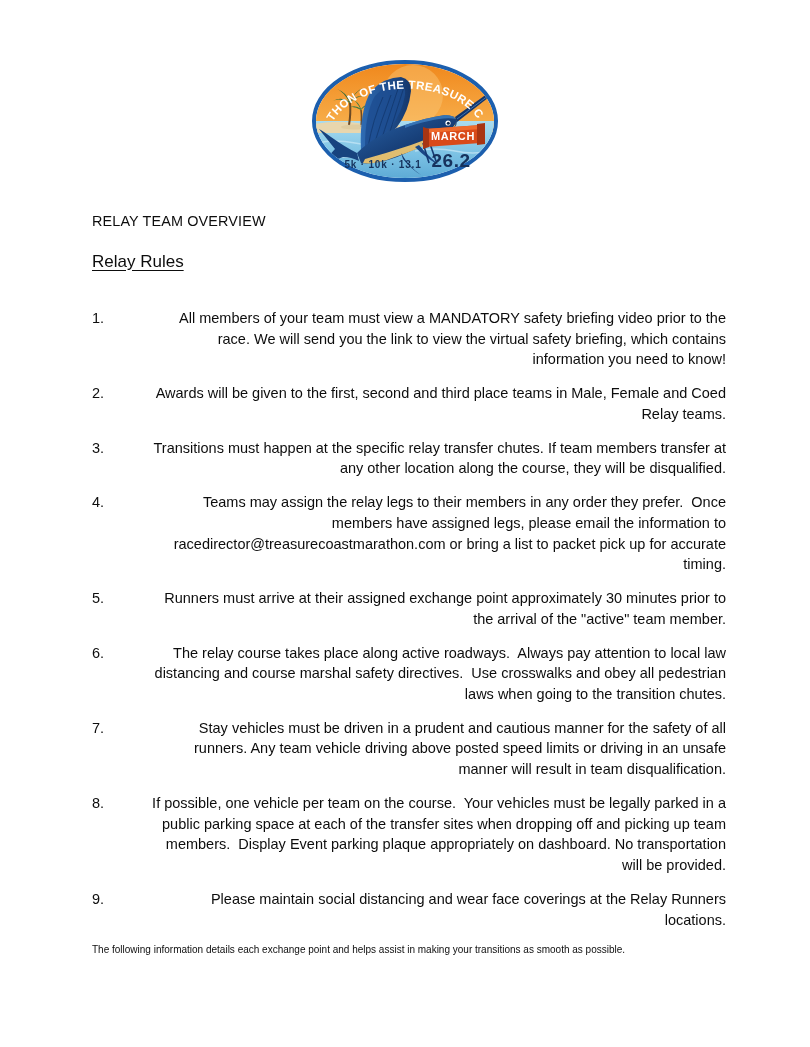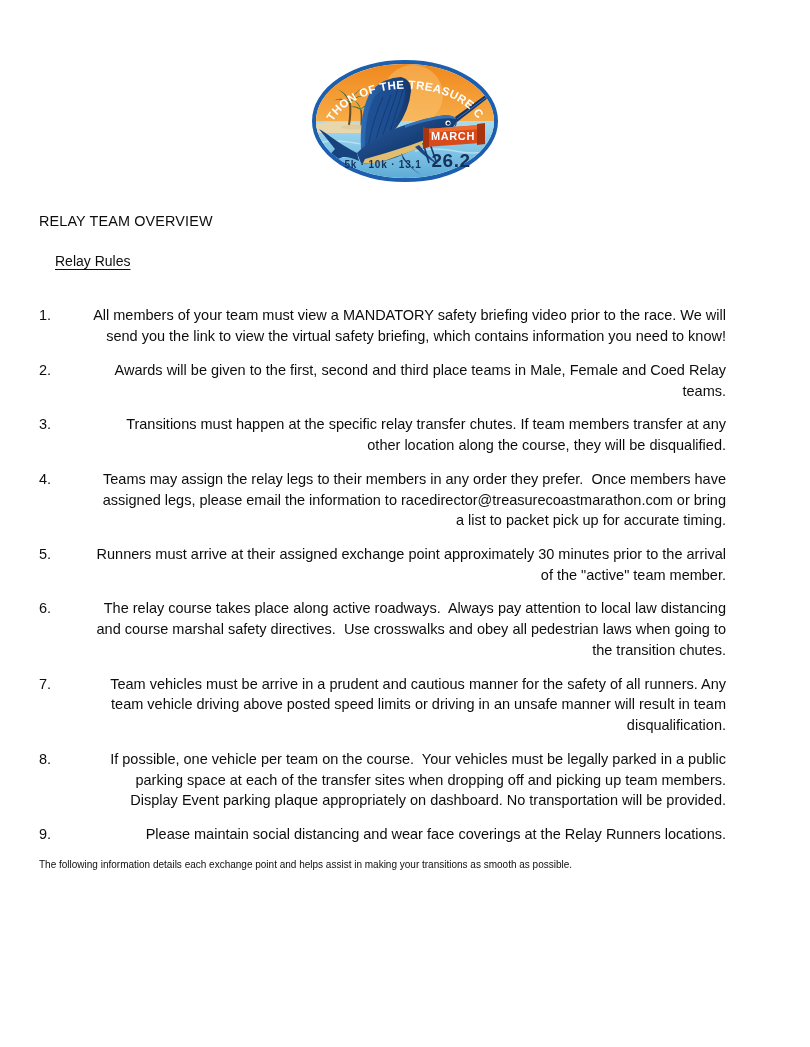--- a/index.html
+++ b/index.html
@@ -34,36 +34,36 @@
   }
   .logo {
     position: relative;
     width: 200px;
     height: 133px;
   }
   .logo svg { display: block; width: 200px; height: 133px; }
 
   
   .doc {
-    padding: 0 84px 0 39px;
+    padding: 0 84px 0 92px;
     margin-top: 25px;
   }
   .overview-title {
     font-size: 14.4px;
     line-height: 1.15;
     letter-spacing: 0.15px;
     margin: 0 0 22px 0;
     font-weight: 400;
   }
   .rules-heading {
-    font-size: 14px;
+    font-size: 17px;
     font-weight: 400;
     text-decoration: underline;
     text-underline-offset: 3px;
-    margin: 0 0 18px 16px;
+    margin: 0 0 18px 0;
     line-height: 1.2;
     display: inline-block;
   }
   .heading-row { margin-bottom: 18px; }
 
   ol.rules {
     list-style: none;
     margin: 0;
     padding: 0;
   }
@@ -241,21 +241,21 @@
       <li class="rule">
         <span class="rule-num">5.</span>
         <span class="rule-text">Runners must arrive at their assigned exchange point approximately 30 minutes prior to the arrival of the "active" team member.</span>
       </li>
       <li class="rule">
         <span class="rule-num">6.</span>
         <span class="rule-text">The relay course takes place along active roadways.  Always pay attention to local law distancing and course marshal safety directives.  Use crosswalks and obey all pedestrian laws when going to the transition chutes.</span>
       </li>
       <li class="rule">
         <span class="rule-num">7.</span>
-        <span class="rule-text">Team vehicles must be arrive in a prudent and cautious manner for the safety of all runners. Any team vehicle driving above posted speed limits or driving in an unsafe manner will result in team disqualification.</span>
+        <span class="rule-text">Stay vehicles must be driven in a prudent and cautious manner for the safety of all runners. Any team vehicle driving above posted speed limits or driving in an unsafe manner will result in team disqualification.</span>
       </li>
       <li class="rule">
         <span class="rule-num">8.</span>
         <span class="rule-text">If possible, one vehicle per team on the course.  Your vehicles must be legally parked in a public parking space at each of the transfer sites when dropping off and picking up team members.  Display Event parking plaque appropriately on dashboard. No transportation will be provided.</span>
       </li>
       <li class="rule">
         <span class="rule-num">9.</span>
         <span class="rule-text">Please maintain social distancing and wear face coverings at the Relay Runners locations.</span>
       </li>
     </ol>

